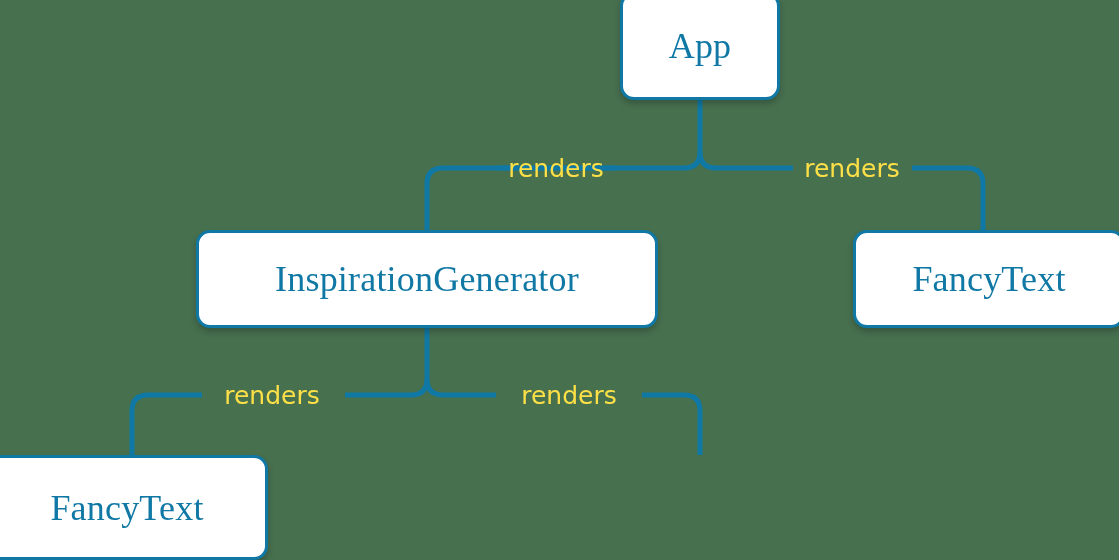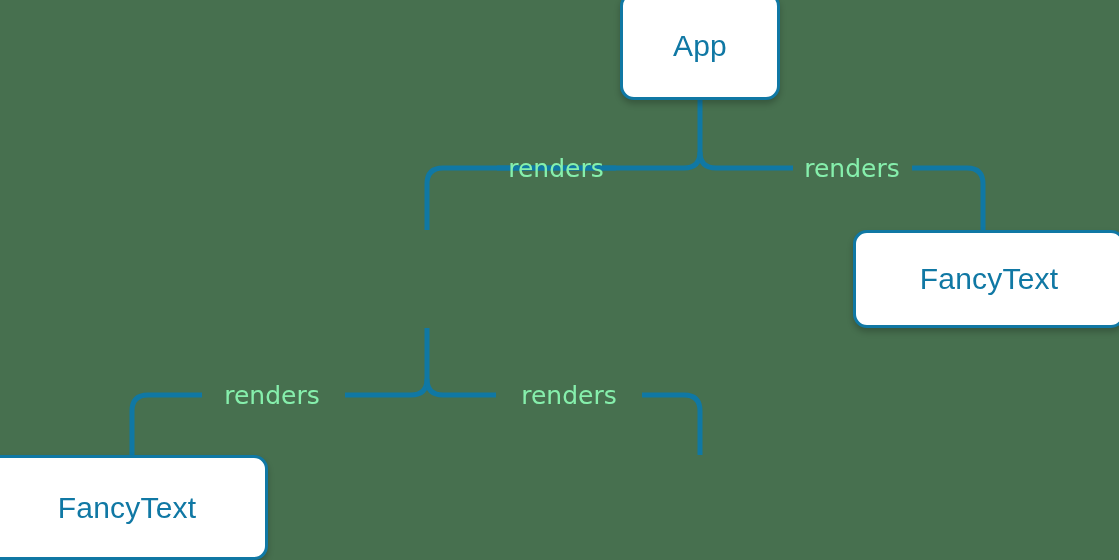--- a/index.html
+++ b/index.html
@@ -29,29 +29,29 @@
     border: 3px solid #1078a4;
     border-radius: 14px;
     display: flex;
     align-items: center;
     justify-content: center;
     box-shadow: 0 4px 6px rgba(0,0,0,0.22);
     z-index: 3;
   }
   .node-label {
     color: #1078a4;
-    font-family: Liberation Sans, sans-serif;
-    font-size: 30px;
+    font-family: Liberation Serif, serif;
+    font-size: 36px;
     line-height: 1;
     letter-spacing: 0.2px;
     white-space: nowrap;
   }
   .edge-label {
     position: absolute;
-    color: #86efac;
+    color: #fde047;
     font-family: "DejaVu Sans", sans-serif;
     font-size: 25px;
     line-height: 1;
     font-weight: 500;
     white-space: nowrap;
     transform: translate(-50%, -50%);
     z-index: 4;
     padding: 0 6px;
     background: transparent;
   }
@@ -79,20 +79,23 @@
 
       <path d="M427,379 Q427,395 443,395 L496,395"></path>
       <path d="M642,395 L684,395 Q700,395 700,411 L700,455"></path>
     </g>
   </svg>
 
   <div class="node" style="left:620px; top:-8px; width:160px; height:108px;">
     <span class="node-label">App</span>
   </div>
 
+  <div class="node" style="left:196px; top:230px; width:462px; height:98px;">
+    <span class="node-label">InspirationGenerator</span>
+  </div>
 
   <div class="node" style="left:853px; top:230px; width:272px; height:98px;">
     <span class="node-label">FancyText</span>
   </div>
 
   <div class="node" style="left:-14px; top:455px; width:282px; height:105px;">
     <span class="node-label">FancyText</span>
   </div>
 
 

